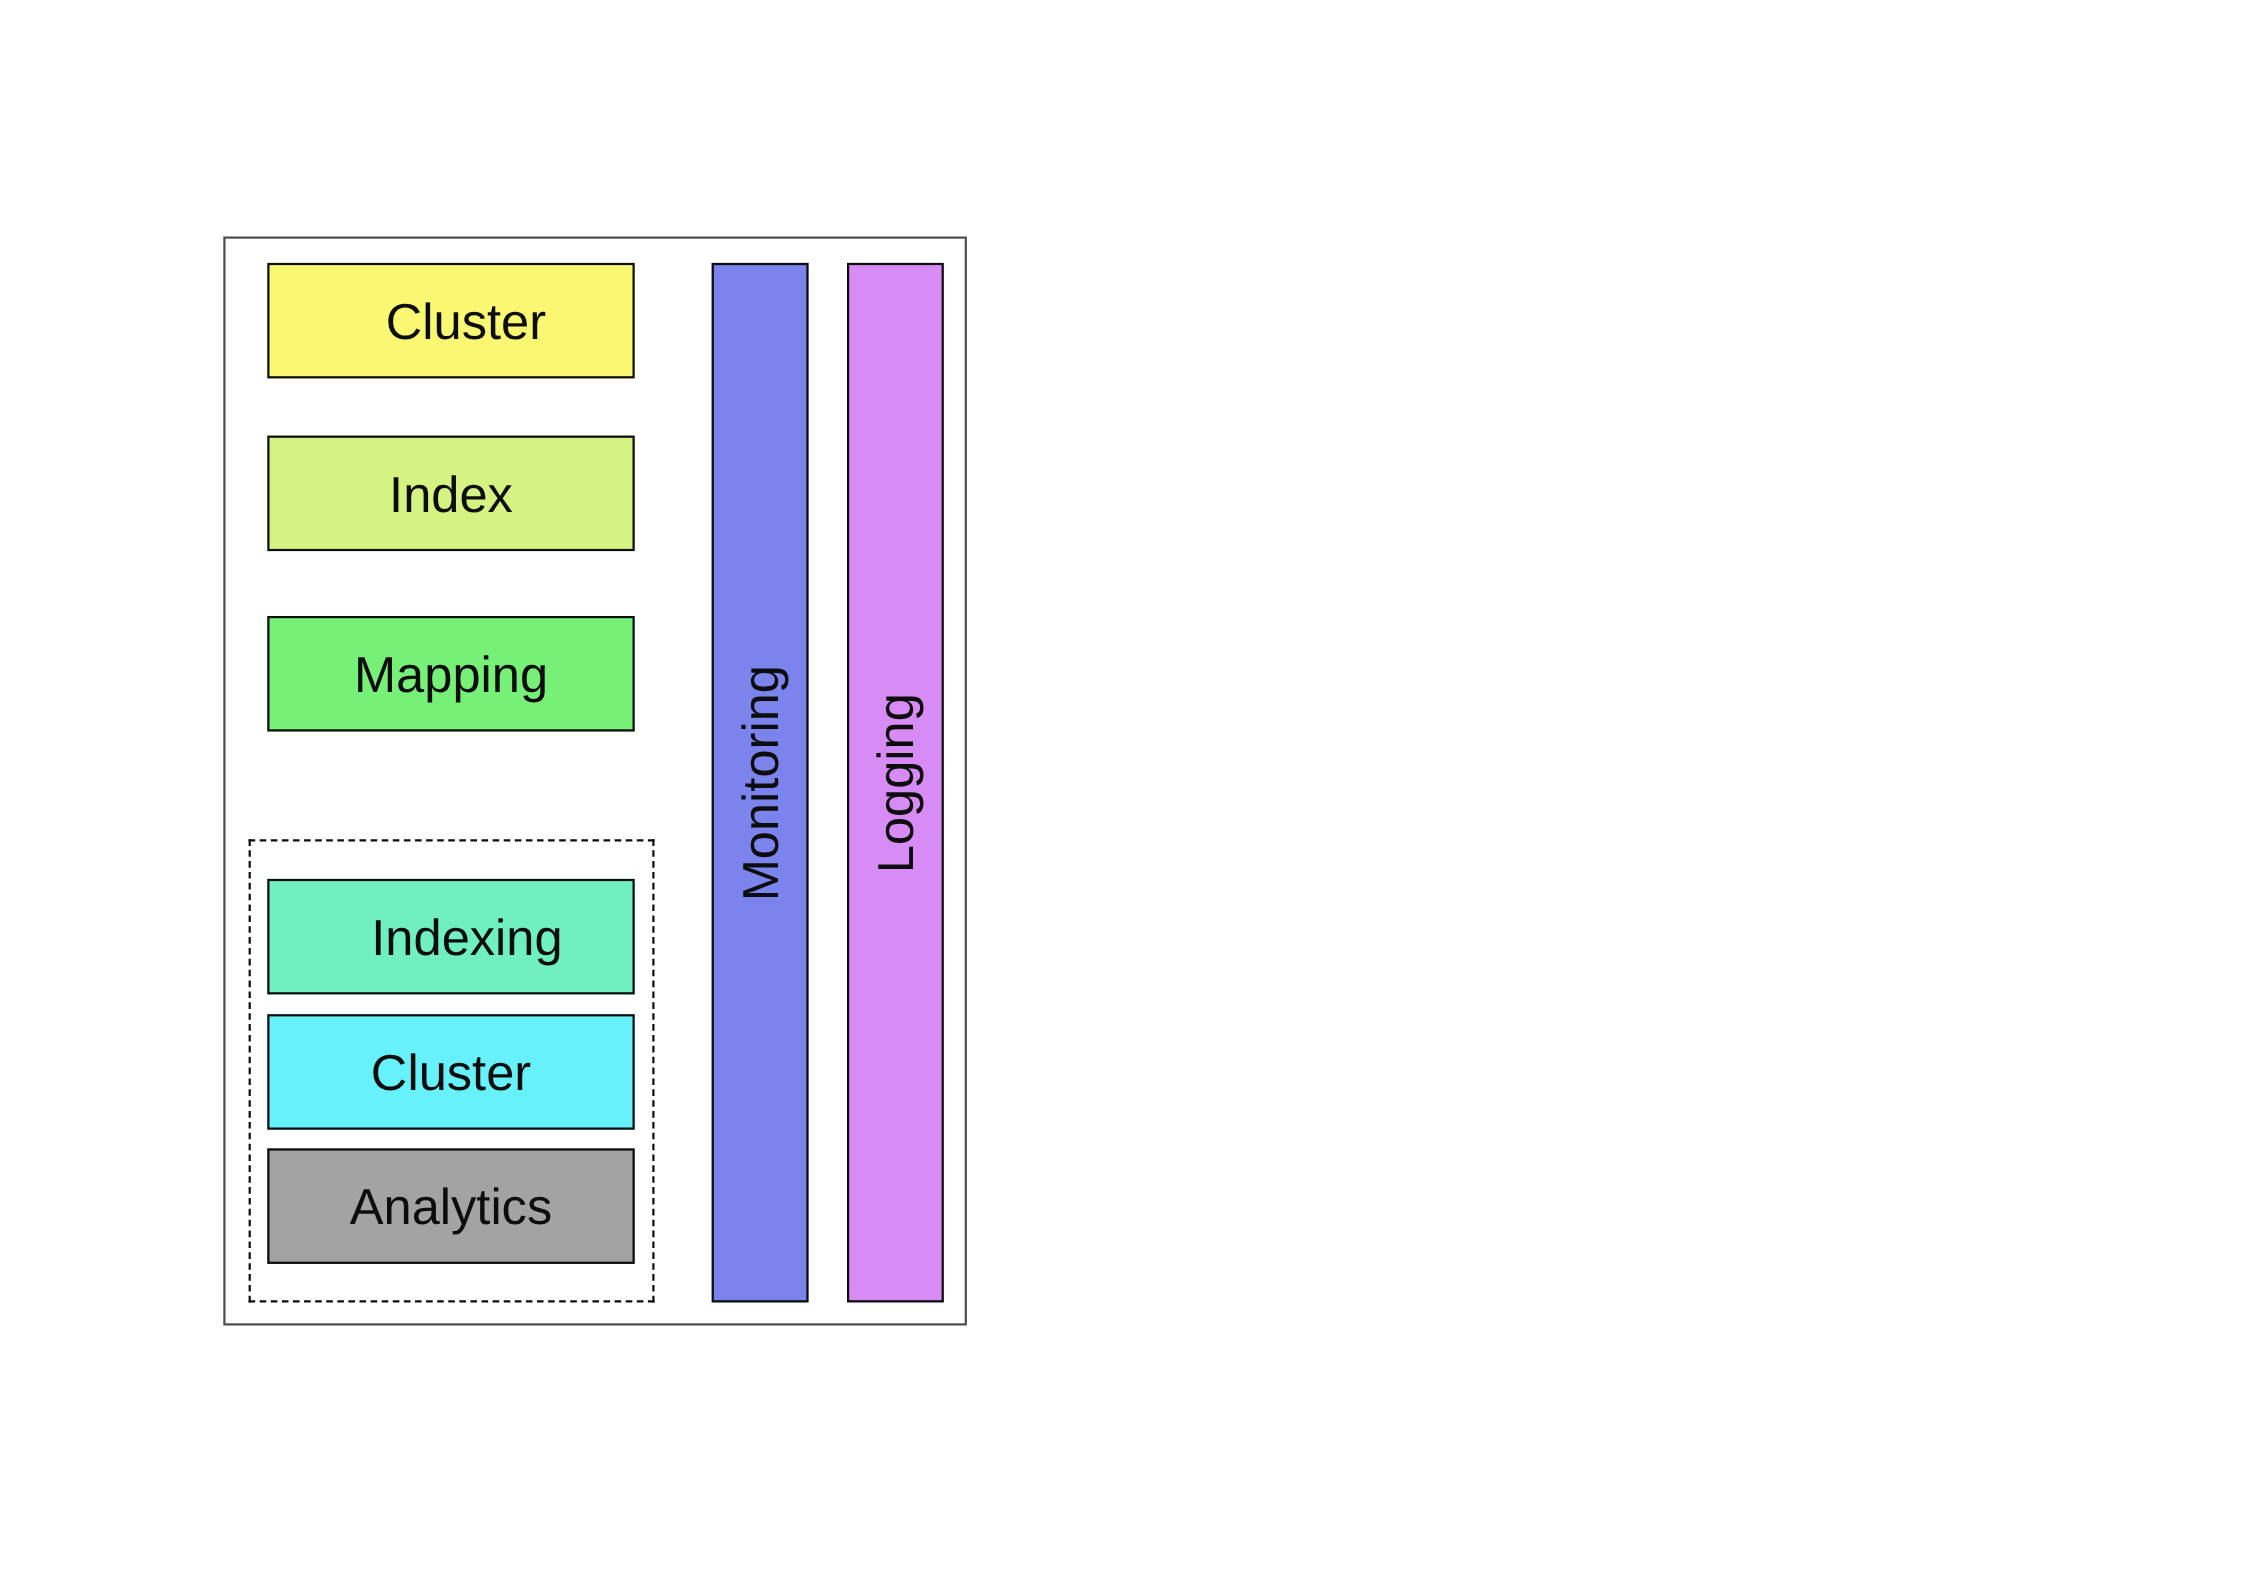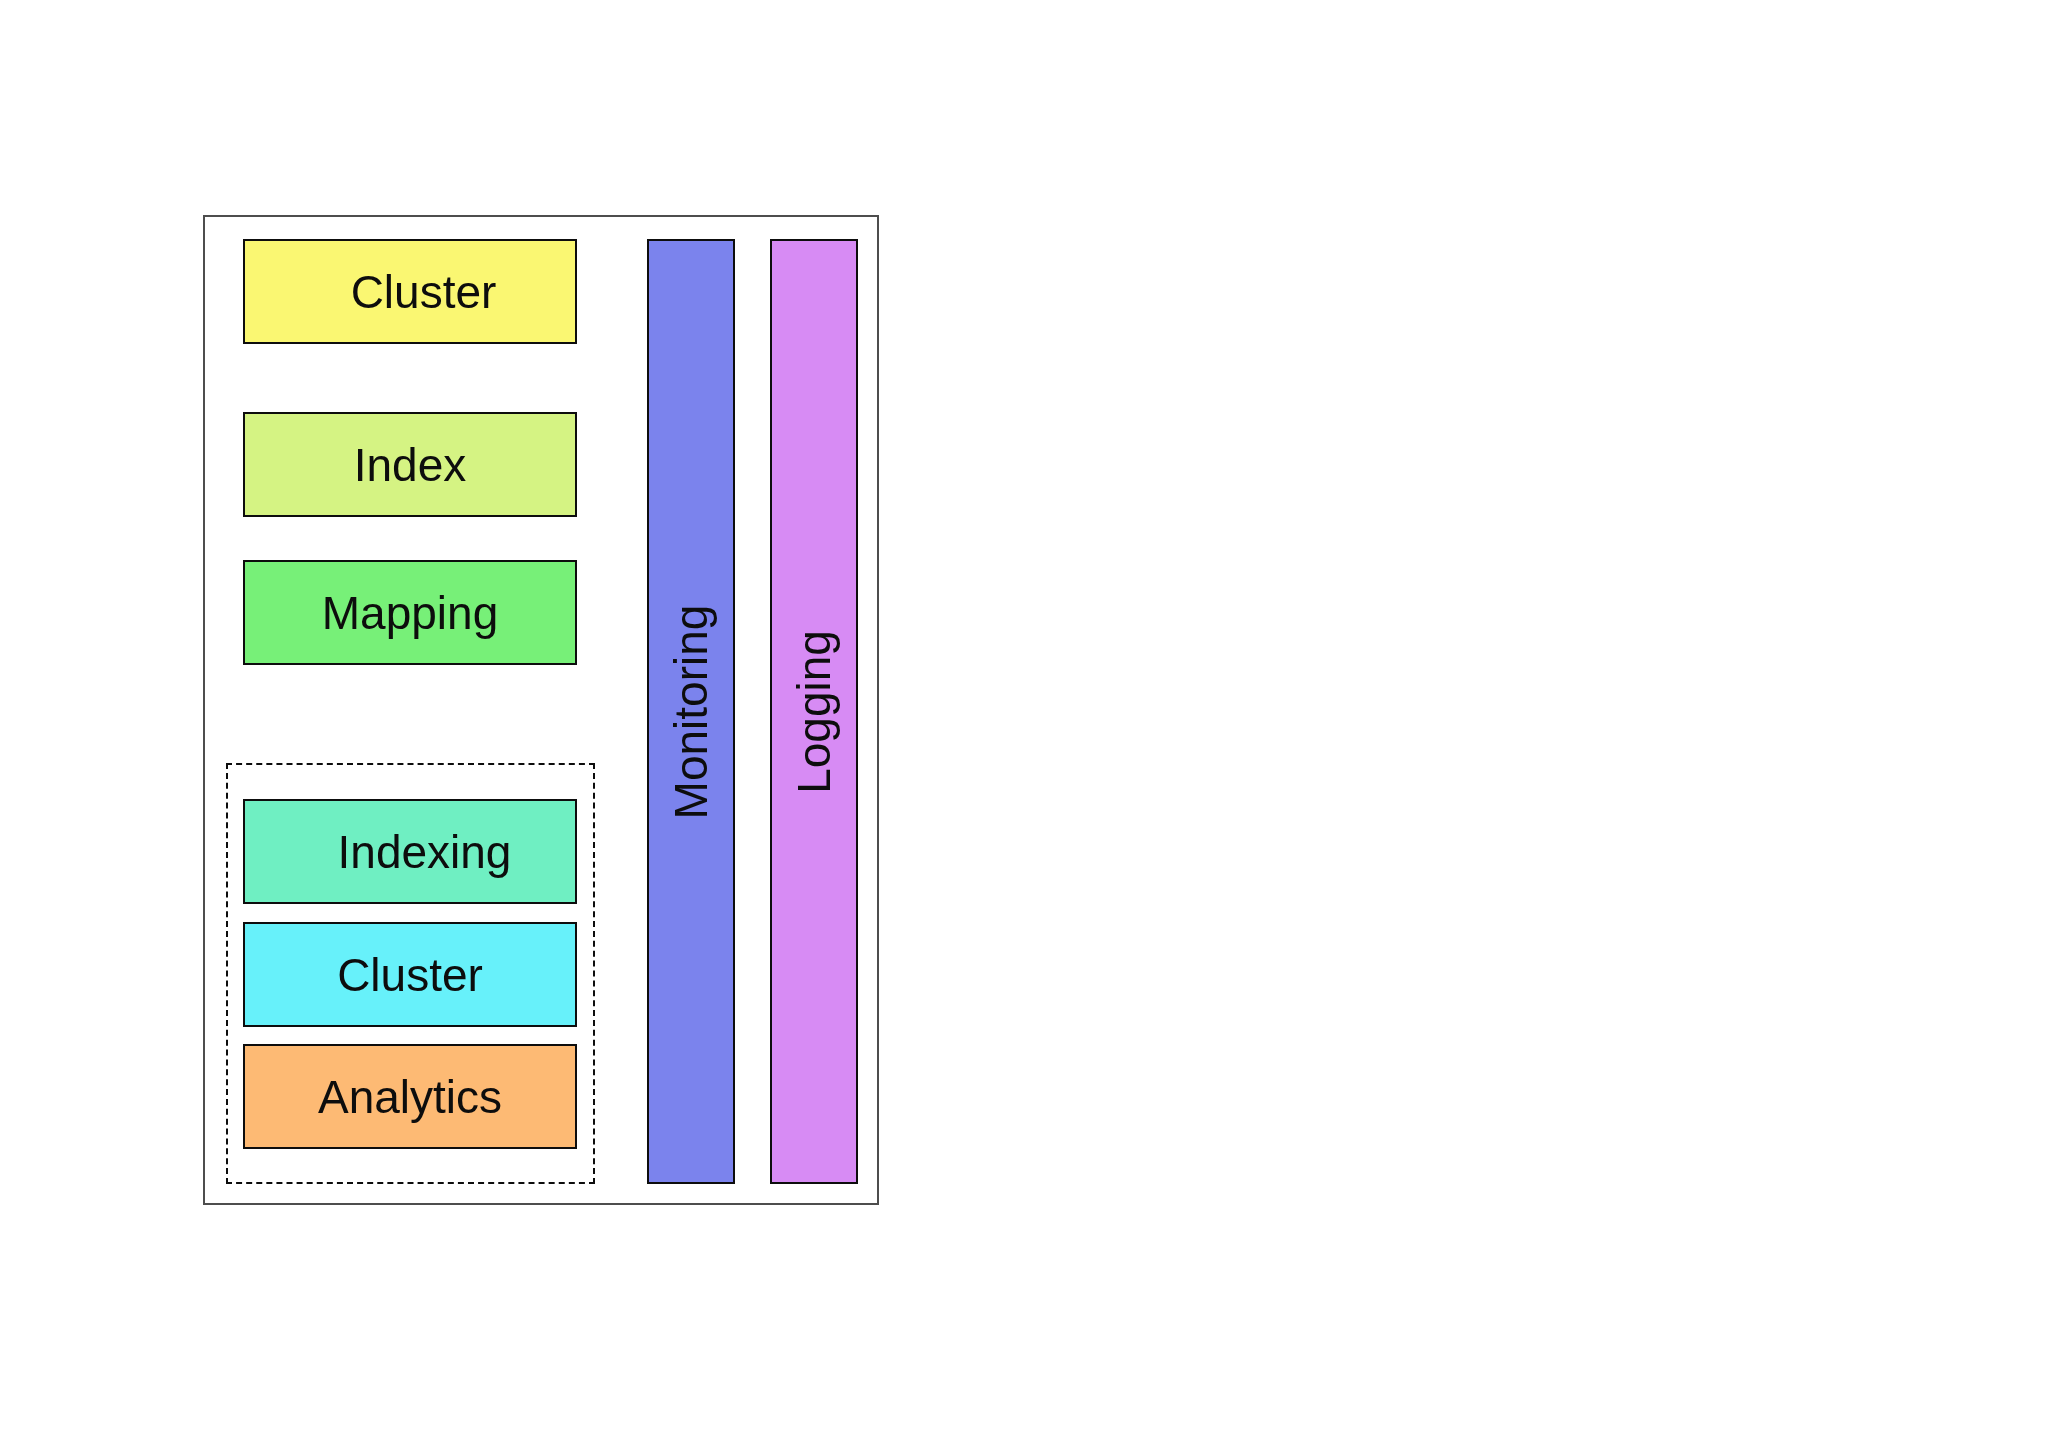--- a/index.html
+++ b/index.html
@@ -34,21 +34,21 @@
     border: 2px solid #0d0d0d;
     box-sizing: border-box;
     display: flex;
     align-items: center;
     justify-content: center;
     font-size: 46px;
     line-height: 1;
     white-space: nowrap;
   }
   .node-cluster   { top: 239px; padding-left: 27px; }
-  .node-index     { top: 412px; text-align: right; }
+  .node-index     { top: 396px; text-align: right; }
   .node-mapping   { top: 560px; }
   .node-indexing  { top: 799px; padding-left: 29px; }
   .node-querying  { top: 922px; }
   .node-analytics { top: 1044px; }
   .dashed-group {
     position: absolute;
     left: 226px;
     top: 763px;
     width: 369px;
     height: 421px;
@@ -97,21 +97,21 @@
   <div class="dashed-group"></div>
 
   <div class="node node-indexing" style="background-color: rgb(111, 239, 194);">
     <span>Indexing</span>
   </div>
 
   <div class="node node-querying" style="background-color: rgb(103, 241, 250);">
     <span>Cluster</span>
   </div>
 
-  <div class="node node-analytics" style="background-color: #fdba74; text-align: right;">
+  <div class="node node-analytics" style="background-color: #a3a3a3; text-align: right;">
     <span>Analytics</span>
   </div>
 
   <div class="vbar vbar-monitoring" style="background-color: rgb(123, 131, 237);">
     <span class="vlabel">Monitoring</span>
   </div>
 
   <div class="vbar vbar-logging" style="background-color: rgb(215, 139, 244);">
     <span class="vlabel">Logging</span>
   </div>

